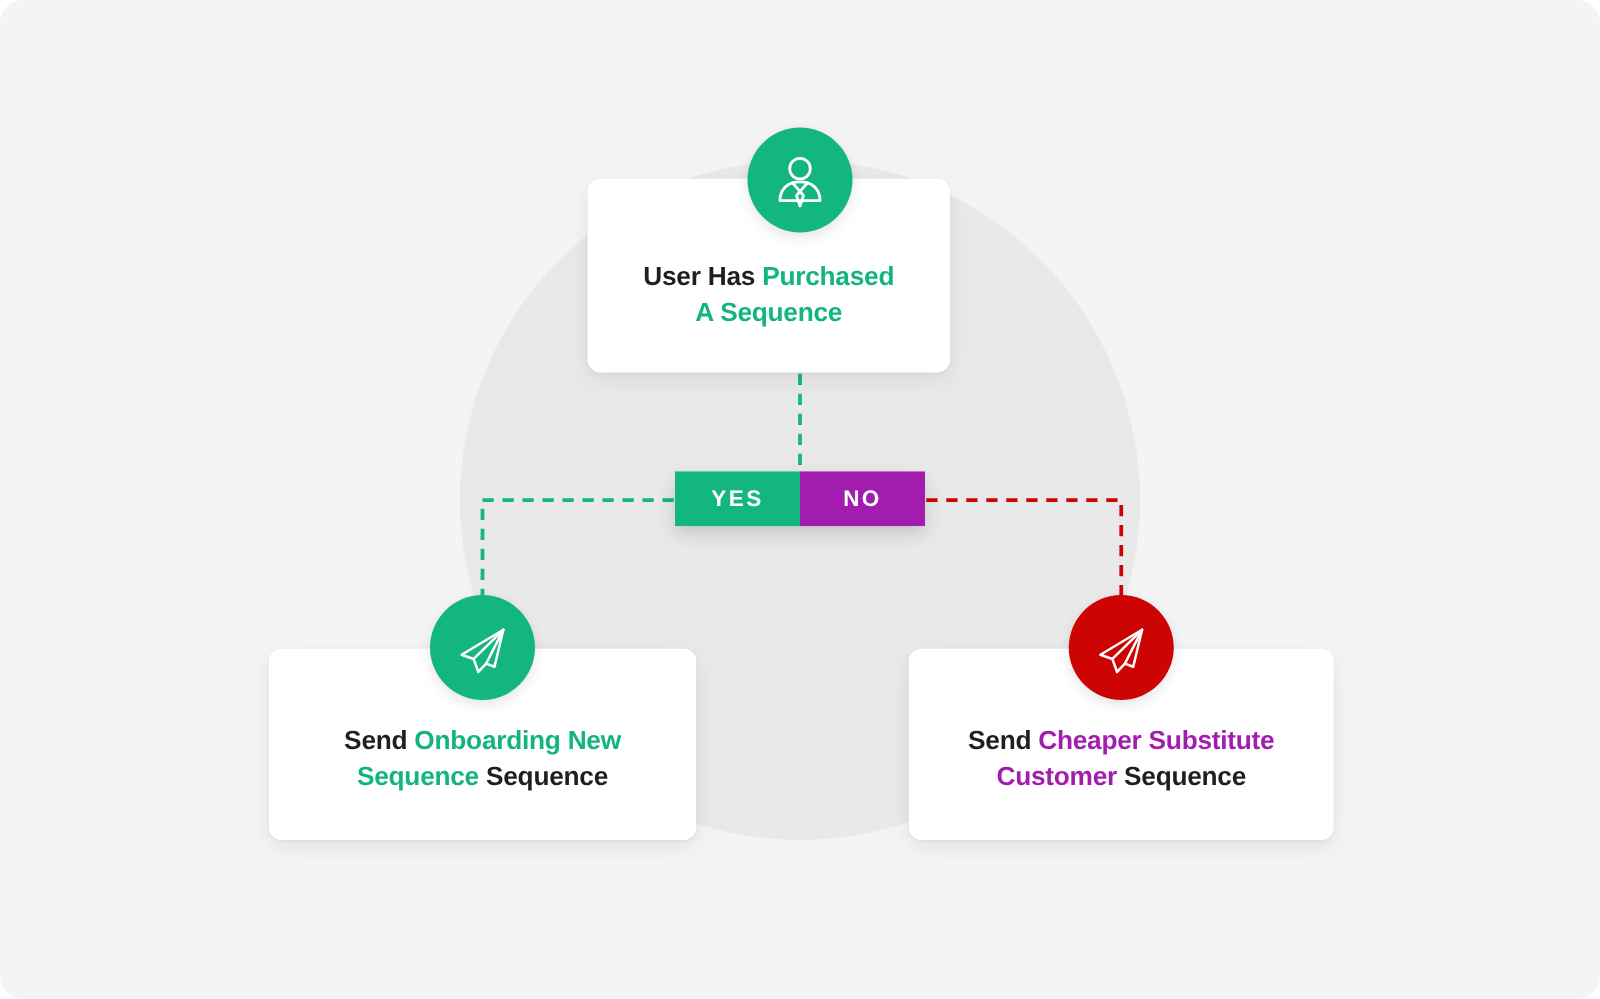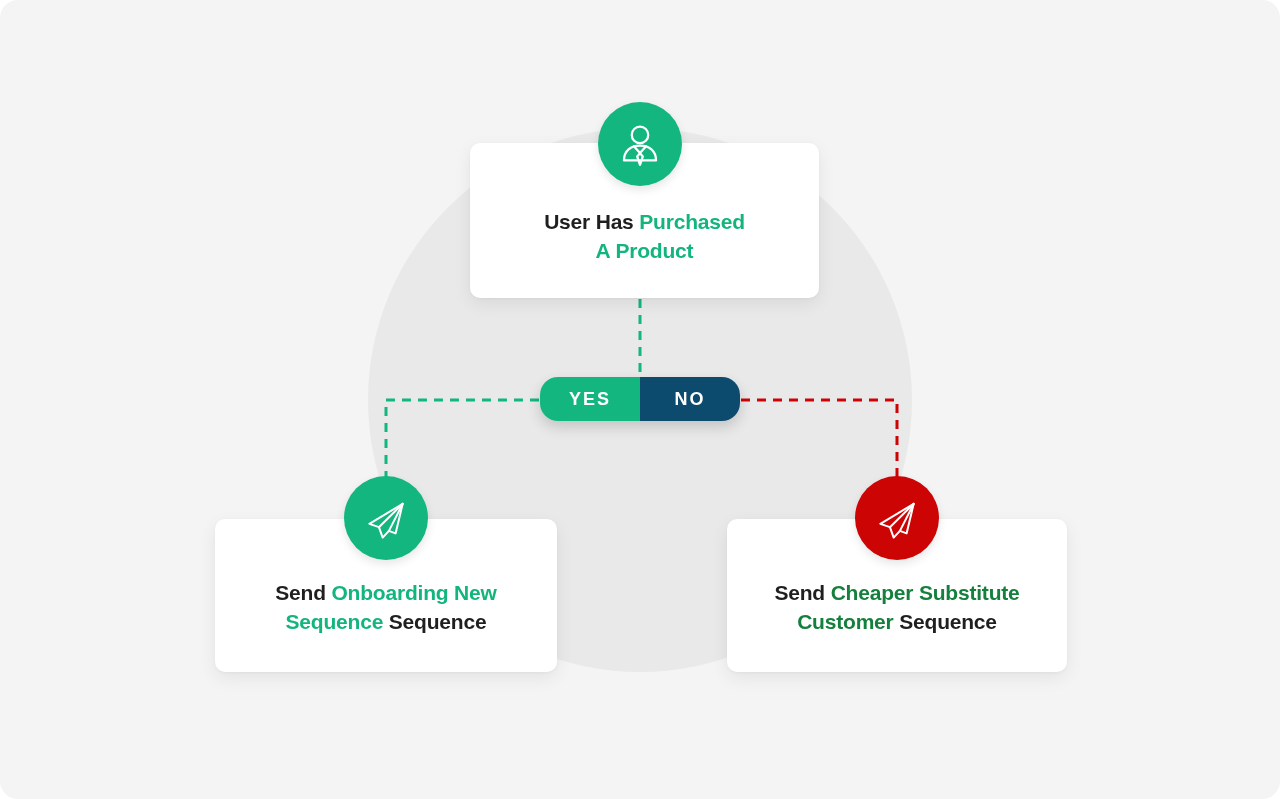--- a/index.html
+++ b/index.html
@@ -18,73 +18,73 @@
   .connectors{position:absolute;left:0;top:0;z-index:1;}
   .connectors .cg{stroke:#13b67e;stroke-width:3;fill:none;stroke-dasharray:9 7;}
   .connectors .cr{stroke:#cc0404;stroke-width:3;fill:none;stroke-dasharray:9 7;}
 
   .card{
     position:absolute;background:#ffffff;border-radius:10px;z-index:2;
     box-shadow:0 6px 18px rgba(0,0,0,0.07), 0 1px 3px rgba(0,0,0,0.04);
     display:flex;flex-direction:column;align-items:center;justify-content:center;
     text-align:center;
   }
-  .card-top{left:470px;top:143px;width:349px;height:155px;padding-top:30px;box-sizing:border-box;}
+  .card-top{left:470px;top:143px;width:290px;height:155px;padding-top:30px;box-sizing:border-box;}
   .card-left{left:215px;top:519px;width:342px;height:153px;padding-top:22px;box-sizing:border-box;}
   .card-right{left:727px;top:519px;width:340px;height:153px;padding-top:22px;box-sizing:border-box;}
 
   .tline{font-size:21px;font-weight:700;line-height:29px;letter-spacing:-0.2px;}
   .tline .dark{color:#1f1f1f;}
   .tline .green{color:#12b57c;}
-  .tline .red{color:#15803d;}
+  .tline .red{color:#a21caf;}
 
   .node-circle{
     position:absolute;width:84px;height:84px;border-radius:50%;z-index:3;
     display:flex;align-items:center;justify-content:center;
     box-shadow:0 4px 10px rgba(0,0,0,0.10);
   }
   .node-green{background:#13b67e;}
   .node-red{background:#cc0404;}
   .circle-top{left:598px;top:102px;}
   .circle-left{left:344px;top:476px;}
   .circle-right{left:855px;top:476px;}
   .node-circle svg{display:block;}
 
   .pill{
     position:absolute;left:540px;top:377px;width:200px;height:44px;z-index:2;
-    border-radius:18px;overflow:hidden;display:flex;
+    border-radius:0;overflow:hidden;display:flex;
     box-shadow:0 6px 14px rgba(0,0,0,0.16);
   }
   .pill .half{
     flex:1;display:flex;align-items:center;justify-content:center;
     color:#ffffff;font-size:18px;font-weight:700;letter-spacing:2px;
     border:none;cursor:pointer;font-family:inherit;
   }
   .pill .yes{background:#13b67e;}
-  .pill .no{background:#0c4a6e;}
+  .pill .no{background:#a21caf;}
 </style>
 </head>
 <body>
 
 <div class="panel">
   <div class="bg-circle"></div>
 
   <svg class="connectors" width="1280" height="799" viewBox="0 0 1280 799">
     <line class="cg" x1="640" y1="299" x2="640" y2="377"></line>
     <polyline class="cg" points="539,400 386,400 386,477"></polyline>
     <polyline class="cr" points="741,400 897,400 897,477"></polyline>
   </svg>
 
   <div class="card card-top">
     <div class="tline">
       <span class="dark">User Has</span>
       <span class="green">Purchased</span>
     </div>
     <div class="tline">
-      <span class="green">A Product</span>
+      <span class="green">A Sequence</span>
     </div>
   </div>
   <div class="node-circle node-green circle-top">
     <svg width="52" height="52" viewBox="0 0 60 60">
       <g fill="none" stroke="#ffffff" stroke-width="2.6" stroke-linejoin="round" stroke-linecap="round">
         <circle cx="30" cy="19.5" r="9.5"></circle>
         <path d="M11.5 49 C11.5 37.5 19.5 31.8 30 31.8 C40.5 31.8 48.5 37.5 48.5 49 Z"></path>
         <path d="M23 32.5 L30 40.5 L37 32.5"></path>
         <path d="M30 40.5 L26.8 44.5 L30 54 L33.2 44.5 Z"></path>
       </g>

